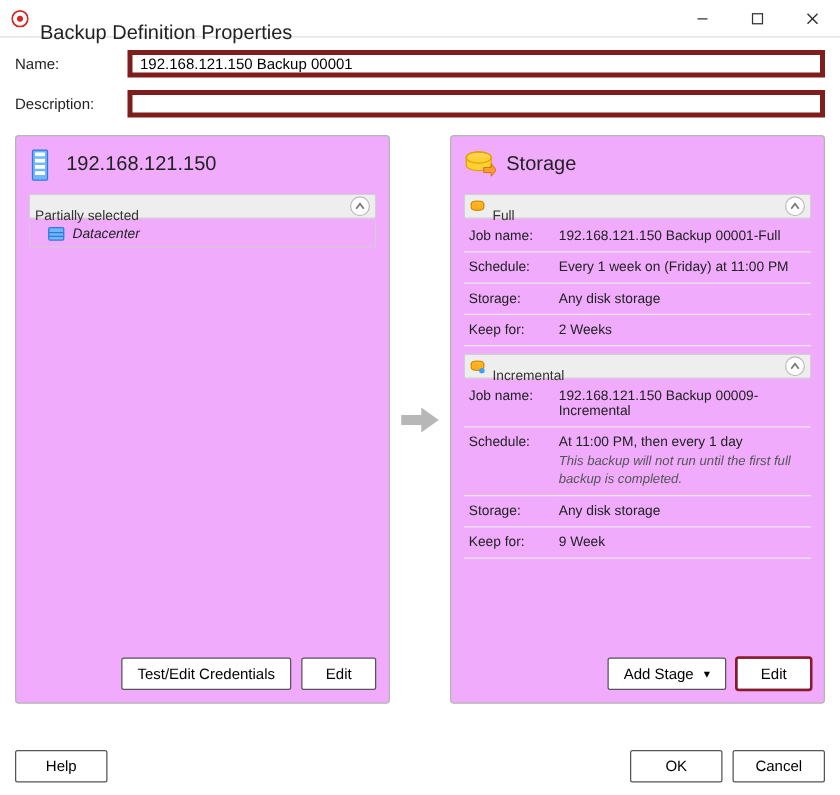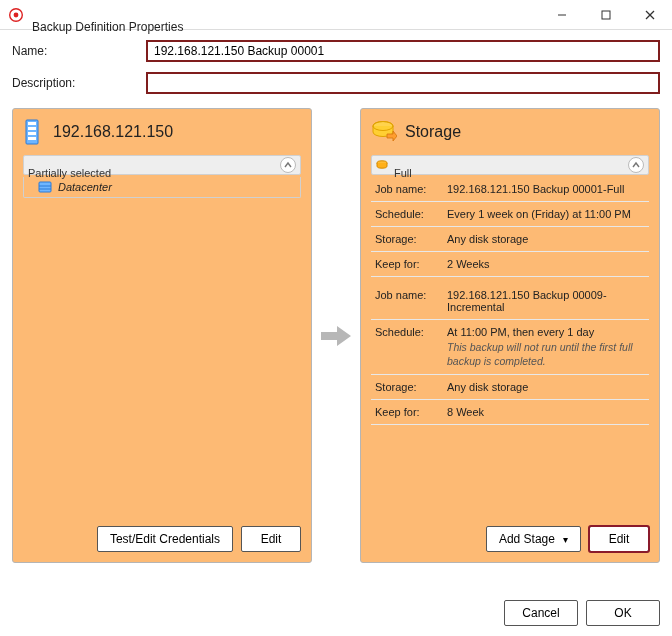--- a/index.html
+++ b/index.html
@@ -18,56 +18,55 @@
     display: flex;
     align-items: center;
     padding: 0 0 0 8px;
     border-bottom: 1px solid #ddd;
   }
   .titlebar .app-icon {
     width: 16px; height: 16px;
     display: flex; align-items: center; justify-content: center;
     margin-right: 8px;
   }
-  .titlebar .title { font-size: 12px; margin-top: 24px; }
+  .titlebar .title { font-size: 16px; margin-top: 24px; }
   .titlebar .spacer { flex: 1; }
   .winbtn {
     width: 44px; height: 30px;
     display: flex; align-items: center; justify-content: center;
     font-size: 12px;
   }
   .content {
     padding: 10px 12px 0 12px;
   }
   .form-row {
     display: flex;
     align-items: center;
     margin-bottom: 10px;
   }
   .form-row .lbl {
     width: 90px;
   }
   .form-row input[type=text] {
     flex: 1;
     height: 22px;
-    border: 2px solid #7f1d1d;
+    border: 4px solid #7f1d1d;
     padding: 2px 6px;
     font: inherit;
-    margin-left: 44px;
   }
   .panels {
     display: flex;
     align-items: stretch;
     gap: 0;
     margin-top: 14px;
   }
   .panel {
     border: 1px solid #b5b5b5;
     border-radius: 3px;
-    background: #fdba74;
+    background: #f0abfc;
     width: 300px;
     height: 455px;
     display: flex;
     flex-direction: column;
     padding: 10px 10px 10px 10px;
   }
   .arrow-col {
     width: 48px;
     display: flex;
     align-items: center;
@@ -315,51 +314,67 @@
             </tr>
             <tr>
               <td class="k">Keep for:</td>
               <td>2 Weeks</td>
             </tr>
           </tbody>
             </table>
         </div>
 
         <div class="stage-block">
+          <div class="section-bar">
+            <span>
+              <svg width="12" height="12" viewBox="0 0 12 12">
+                <ellipse cx="6" cy="4" rx="5" ry="2.2" fill="#ffbb33" stroke="#d68a00"></ellipse>
+                <path d="M1 4 v3 a5 2.2 0 0 0 10 0 v-3" fill="#ffb01a" stroke="#d68a00"></path>
+                <circle cx="9.5" cy="9.5" r="2.2" fill="#3aa0ff"></circle>
+              </svg>
+            </span>
+            <span class="sb-label">Incremental</span>
+            <span class="chev">
+              <svg width="8" height="8">
+                  <polyline points="1,6 4,2 7,6" fill="none" stroke="#777" stroke-width="1.4"></polyline>
+                </svg>
+            </span>
+          </div>
           <table class="props-table">
             <tbody>
                 <tr>
               <td class="k">Job name:</td>
               <td>192.168.121.150 Backup 00009-Incremental</td>
             </tr>
             <tr>
               <td class="k">Schedule:</td>
               <td>
                 <span>At 11:00 PM, then every 1 day</span>
                 <div class="props-note">This backup will not run until the first full backup is completed.</div>
               </td>
             </tr>
             <tr>
               <td class="k">Storage:</td>
               <td>Any disk storage</td>
             </tr>
             <tr>
               <td class="k">Keep for:</td>
-              <td>8 Week</td>
+              <td>9 Week</td>
             </tr>
           </tbody>
             </table>
         </div>
 
       </div>
       <div class="panel-footer">
         <button class="btn with-caret">Add Stage</button>
         <button class="btn highlight">Edit</button>
       </div>
     </div>
   </div>
 </div>
 
 <div class="bottom-bar">
+  <button class="btn help-btn">Help</button>
   <span class="spacer"></span>
+  <button class="btn">OK</button>
   <button class="btn">Cancel</button>
-  <button class="btn">OK</button>
 </div>
 
 </body></html>

